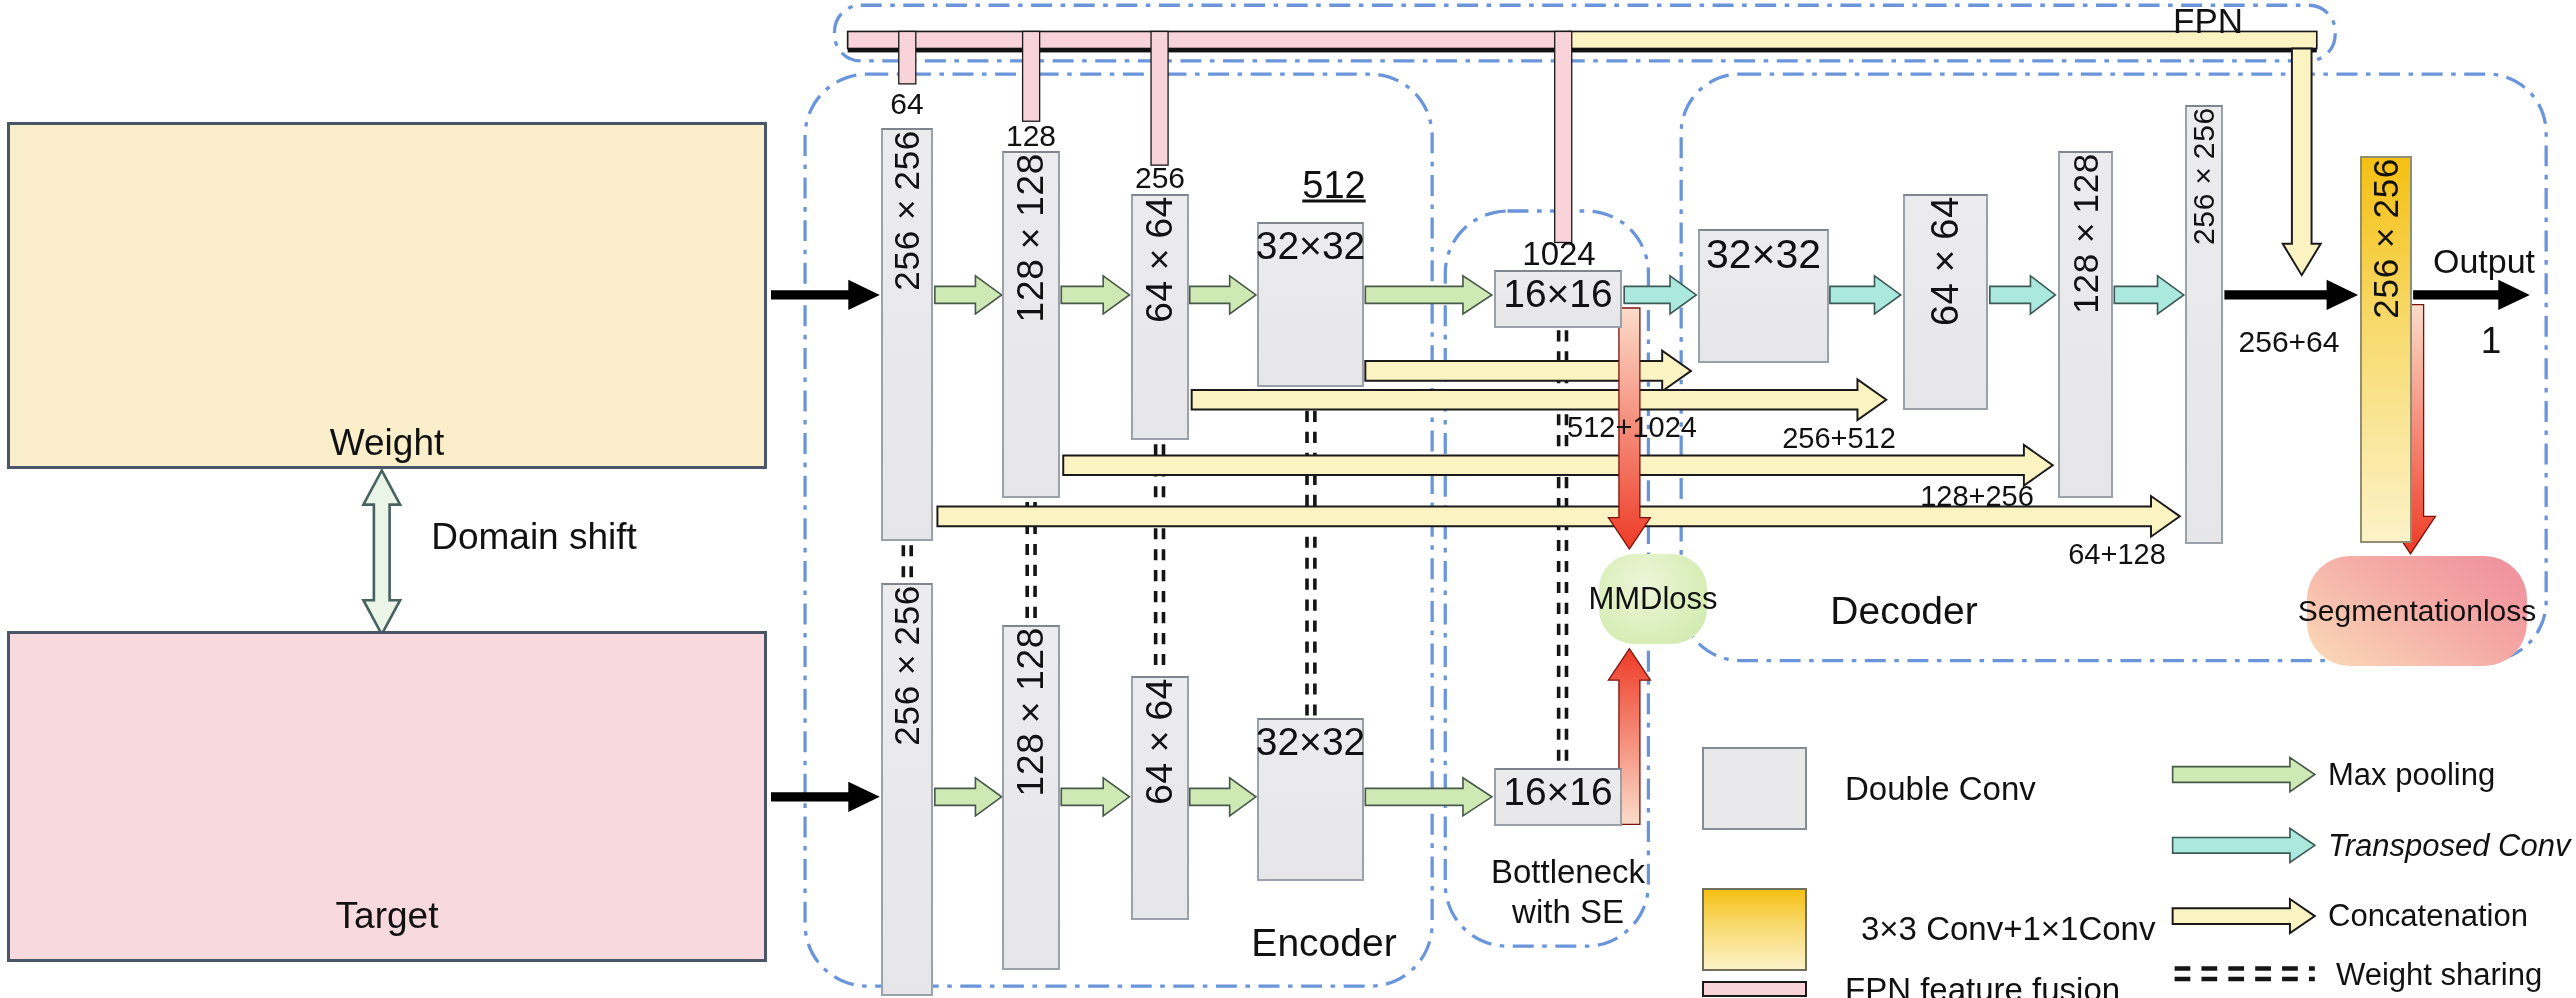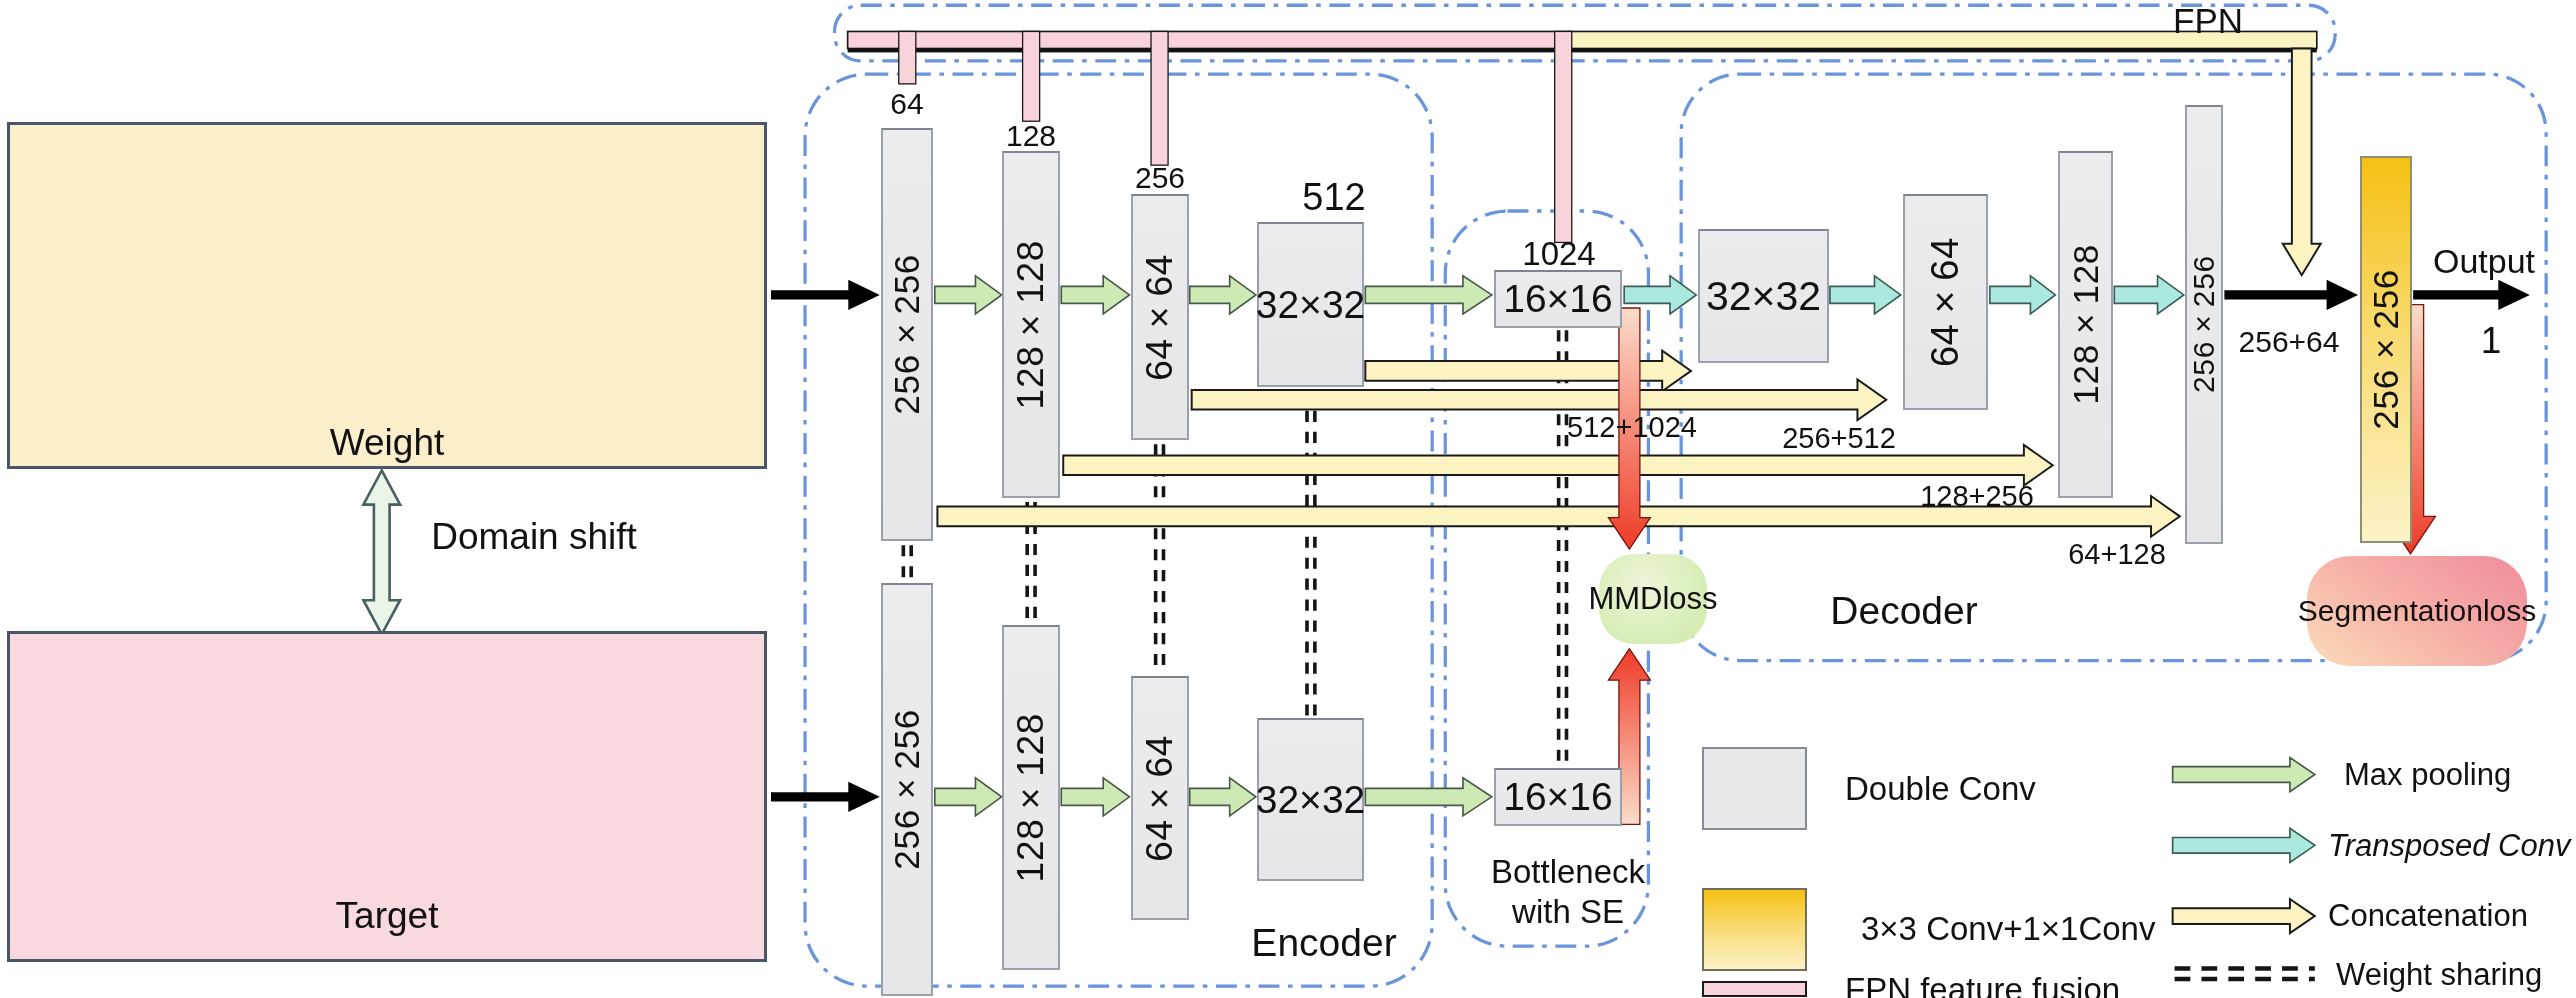--- a/index.html
+++ b/index.html
@@ -4,21 +4,21 @@
 <style>
   html,body{margin:0;padding:0;}
   body{
     width:2576px;height:998px;position:relative;background:#ffffff;
     font-family:"Liberation Sans", sans-serif;color:#111;overflow:hidden;
   }
   svg.layer{position:absolute;left:0;top:0;z-index:1;}
   .blk{
     position:absolute;z-index:2;background:linear-gradient(180deg,#ececef 0%,#e6e6e9 100%);
     border:2px solid #9aa1aa;border-top-color:#7e858f;box-sizing:border-box;
-    display:flex;align-items:center;justify-content:center;color:#111;
+    display:flex;align-items:flex-start;justify-content:center;color:#111;
   }
   .blk.yellowgrad{
     background:linear-gradient(180deg,#f5c013 0%,#f8da6e 45%,#fcf2c8 100%);
     border-color:#8f8f72;
   }
   .vt{writing-mode:vertical-rl;transform:rotate(180deg);letter-spacing:0.7px;}
   .lbl{position:absolute;z-index:3;transform:translate(-50%,-50%);white-space:nowrap;text-align:center;}
   .lleft{position:absolute;z-index:3;transform:translate(0,-50%);white-space:nowrap;}
   .panel{position:absolute;z-index:2;box-sizing:border-box;border:3.3px solid #49566a;}
   .photo{position:absolute;border:2.6px solid #49566a;box-sizing:border-box;}
@@ -360,21 +360,21 @@
 <div class="blk" style="left:2185px;top:105px;width:38px;height:439px;font-size:30px;">
   <span class="vt">256×256</span>
   </div>
 <div class="blk yellowgrad" style="left:2360px;top:156px;width:52px;height:387px;font-size:35px;">
   <span class="vt">256×256</span>
   </div>
 
 <div class="lbl" style="left:907px;top:104px;font-size:30px;">64</div>
 <div class="lbl" style="left:1031px;top:136px;font-size:30px;">128</div>
 <div class="lbl" style="left:1160px;top:178px;font-size:30px;">256</div>
-<div class="lbl" style="left:1334px;top:197px;font-size:38px;">512</div>
+<div class="lbl" style="left:1334px;top:185px;font-size:38px;text-decoration:underline;">512</div>
 <div class="lbl" style="left:1559px;top:254px;font-size:33px;">1024</div>
 
 <div class="lbl" style="left:1632px;top:427px;font-size:29px;">512+1024</div>
 <div class="lbl" style="left:1839px;top:438px;font-size:29px;">256+512</div>
 <div class="lbl" style="left:1977px;top:496px;font-size:29px;">128+256</div>
 <div class="lbl" style="left:2117px;top:554px;font-size:29px;">64+128</div>
 <div class="lbl" style="left:2289px;top:342px;font-size:30px;">256+64</div>
 
 <div class="lbl" style="left:2484px;top:261px;font-size:34px;">Output</div>
 <div class="lbl" style="left:2491px;top:341px;font-size:37px;">1</div>
@@ -400,17 +400,17 @@
 <div class="swatch" style="left:1702px;top:747px;width:105px;height:83px;background:#e9e9ec;border:2px solid #858c94;"></div>
 <div class="lleft" style="left:1845px;top:789px;font-size:33px;">Double Conv</div>
 
 <div class="swatch" style="left:1702px;top:888px;width:105px;height:83px;border:2px solid #6f6f5a;
             background:linear-gradient(180deg,#f5c013 0%,#f8da6e 45%,#fcf2c8 100%);"></div>
 <div class="lleft" style="left:1845px;top:929px;font-size:33px;margin-left:16px;">3×3 Conv+1×1Conv</div>
 
 <div class="swatch" style="left:1702px;top:981px;width:105px;height:15.7px;background:#f8d4da;border:2px solid #1a1a1a;"></div>
 <div class="lleft" style="left:1845px;top:990px;font-size:33px;">FPN feature fusion</div>
 
-<div class="lleft" style="left:2328px;top:775px;font-size:31px;margin-left:16px;">Max pooling</div>
+<div class="lleft" style="left:2328px;top:775px;font-size:31px;">Max pooling</div>
 <div class="lleft" style="left:2328px;top:846px;font-size:31px;font-style:italic;">Transposed Conv</div>
 <div class="lleft" style="left:2328px;top:916px;font-size:31px;">Concatenation</div>
 <div class="lleft" style="left:2328px;top:975px;font-size:31px;margin-left:8px;">Weight sharing</div>
 
 
 </body></html>

